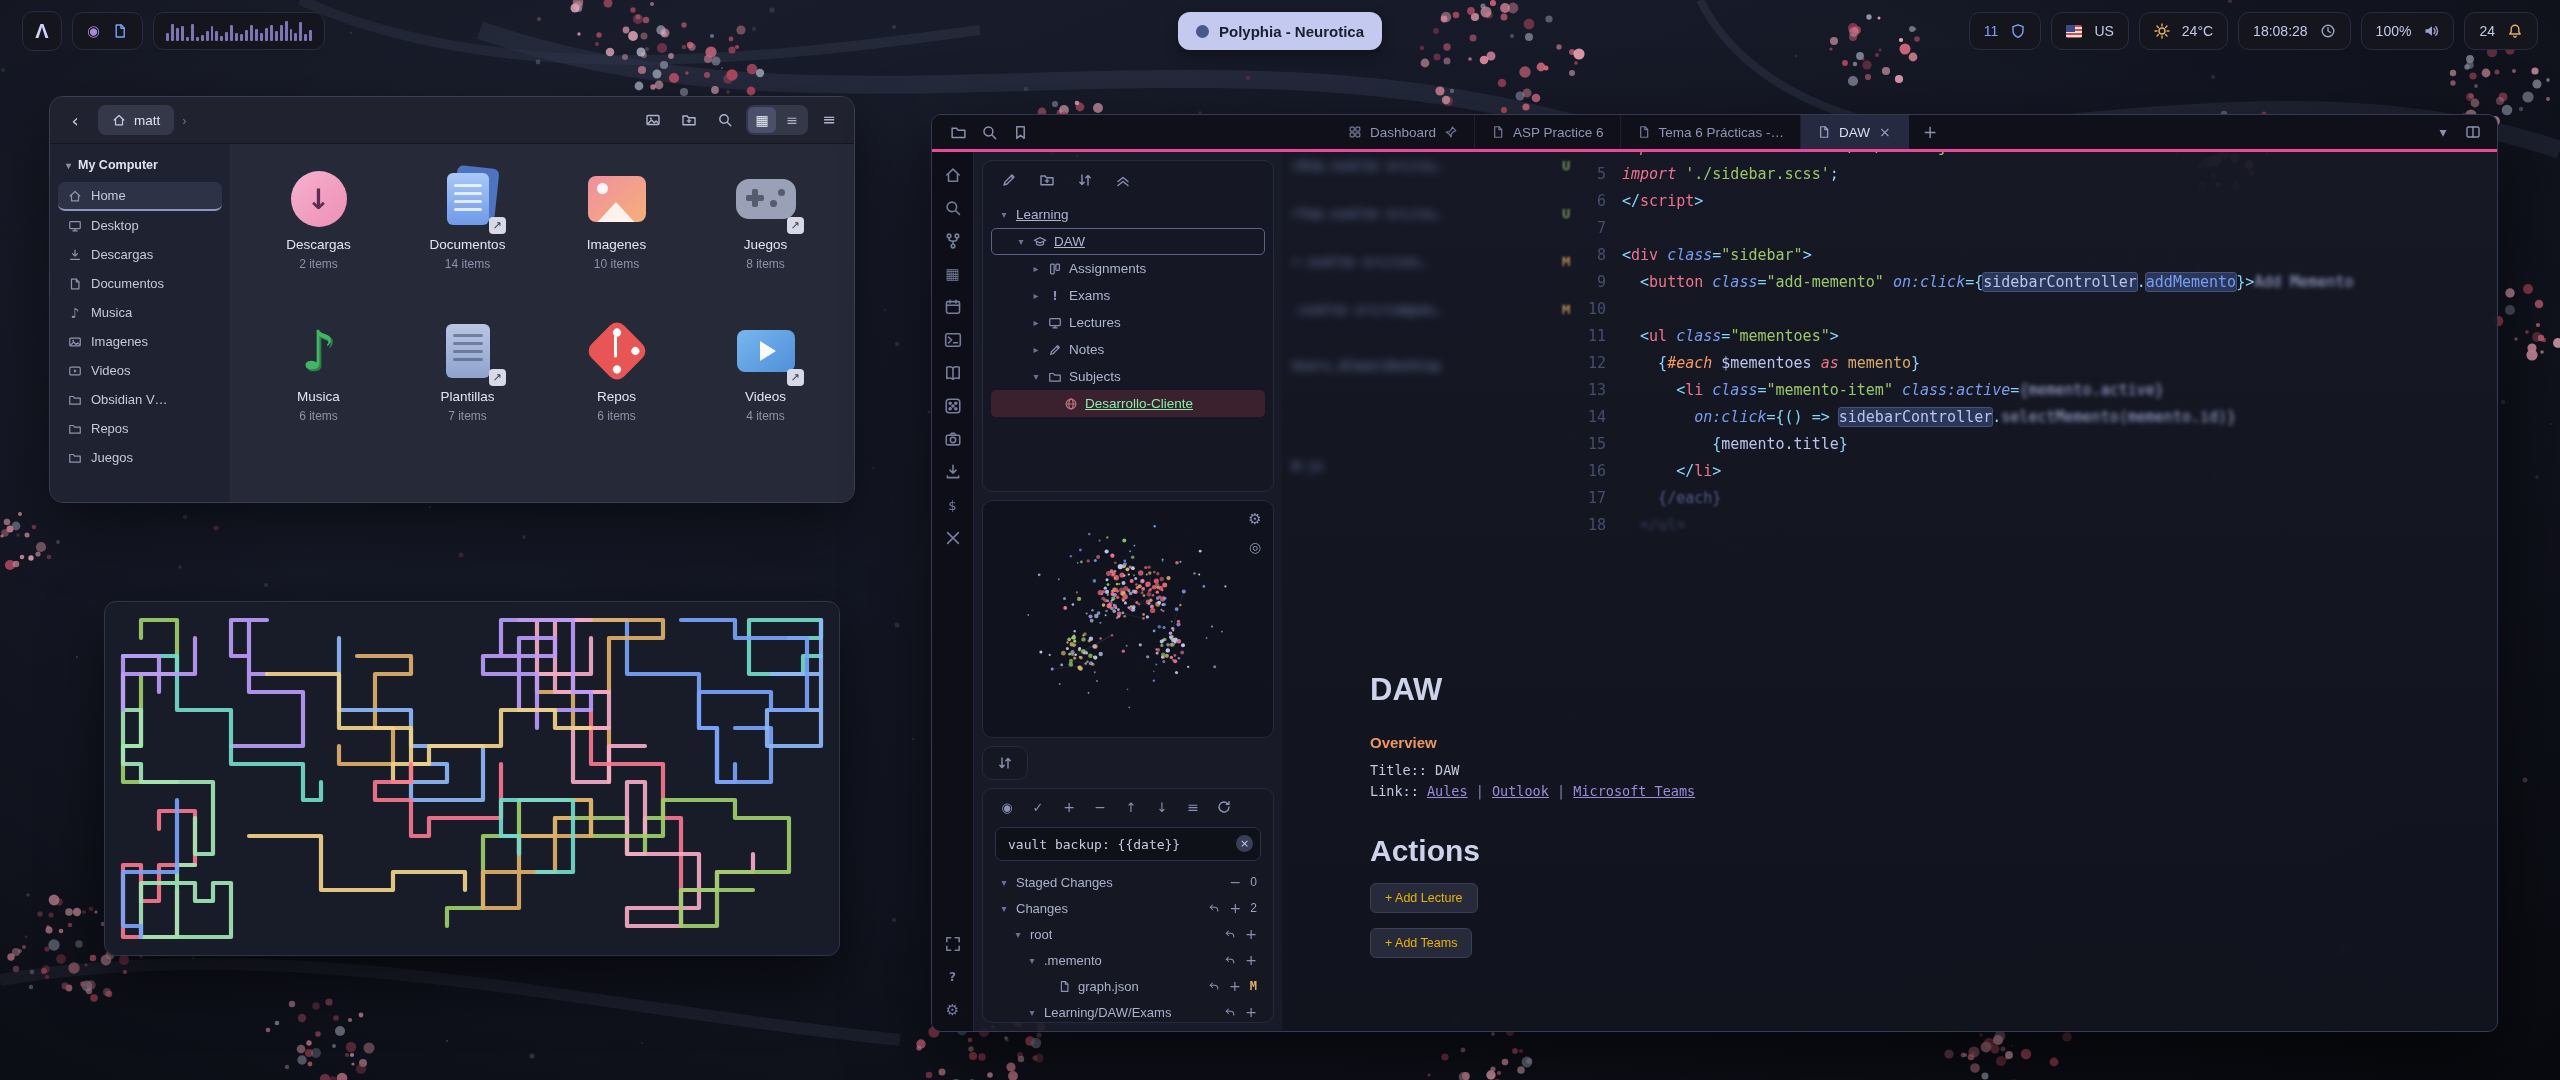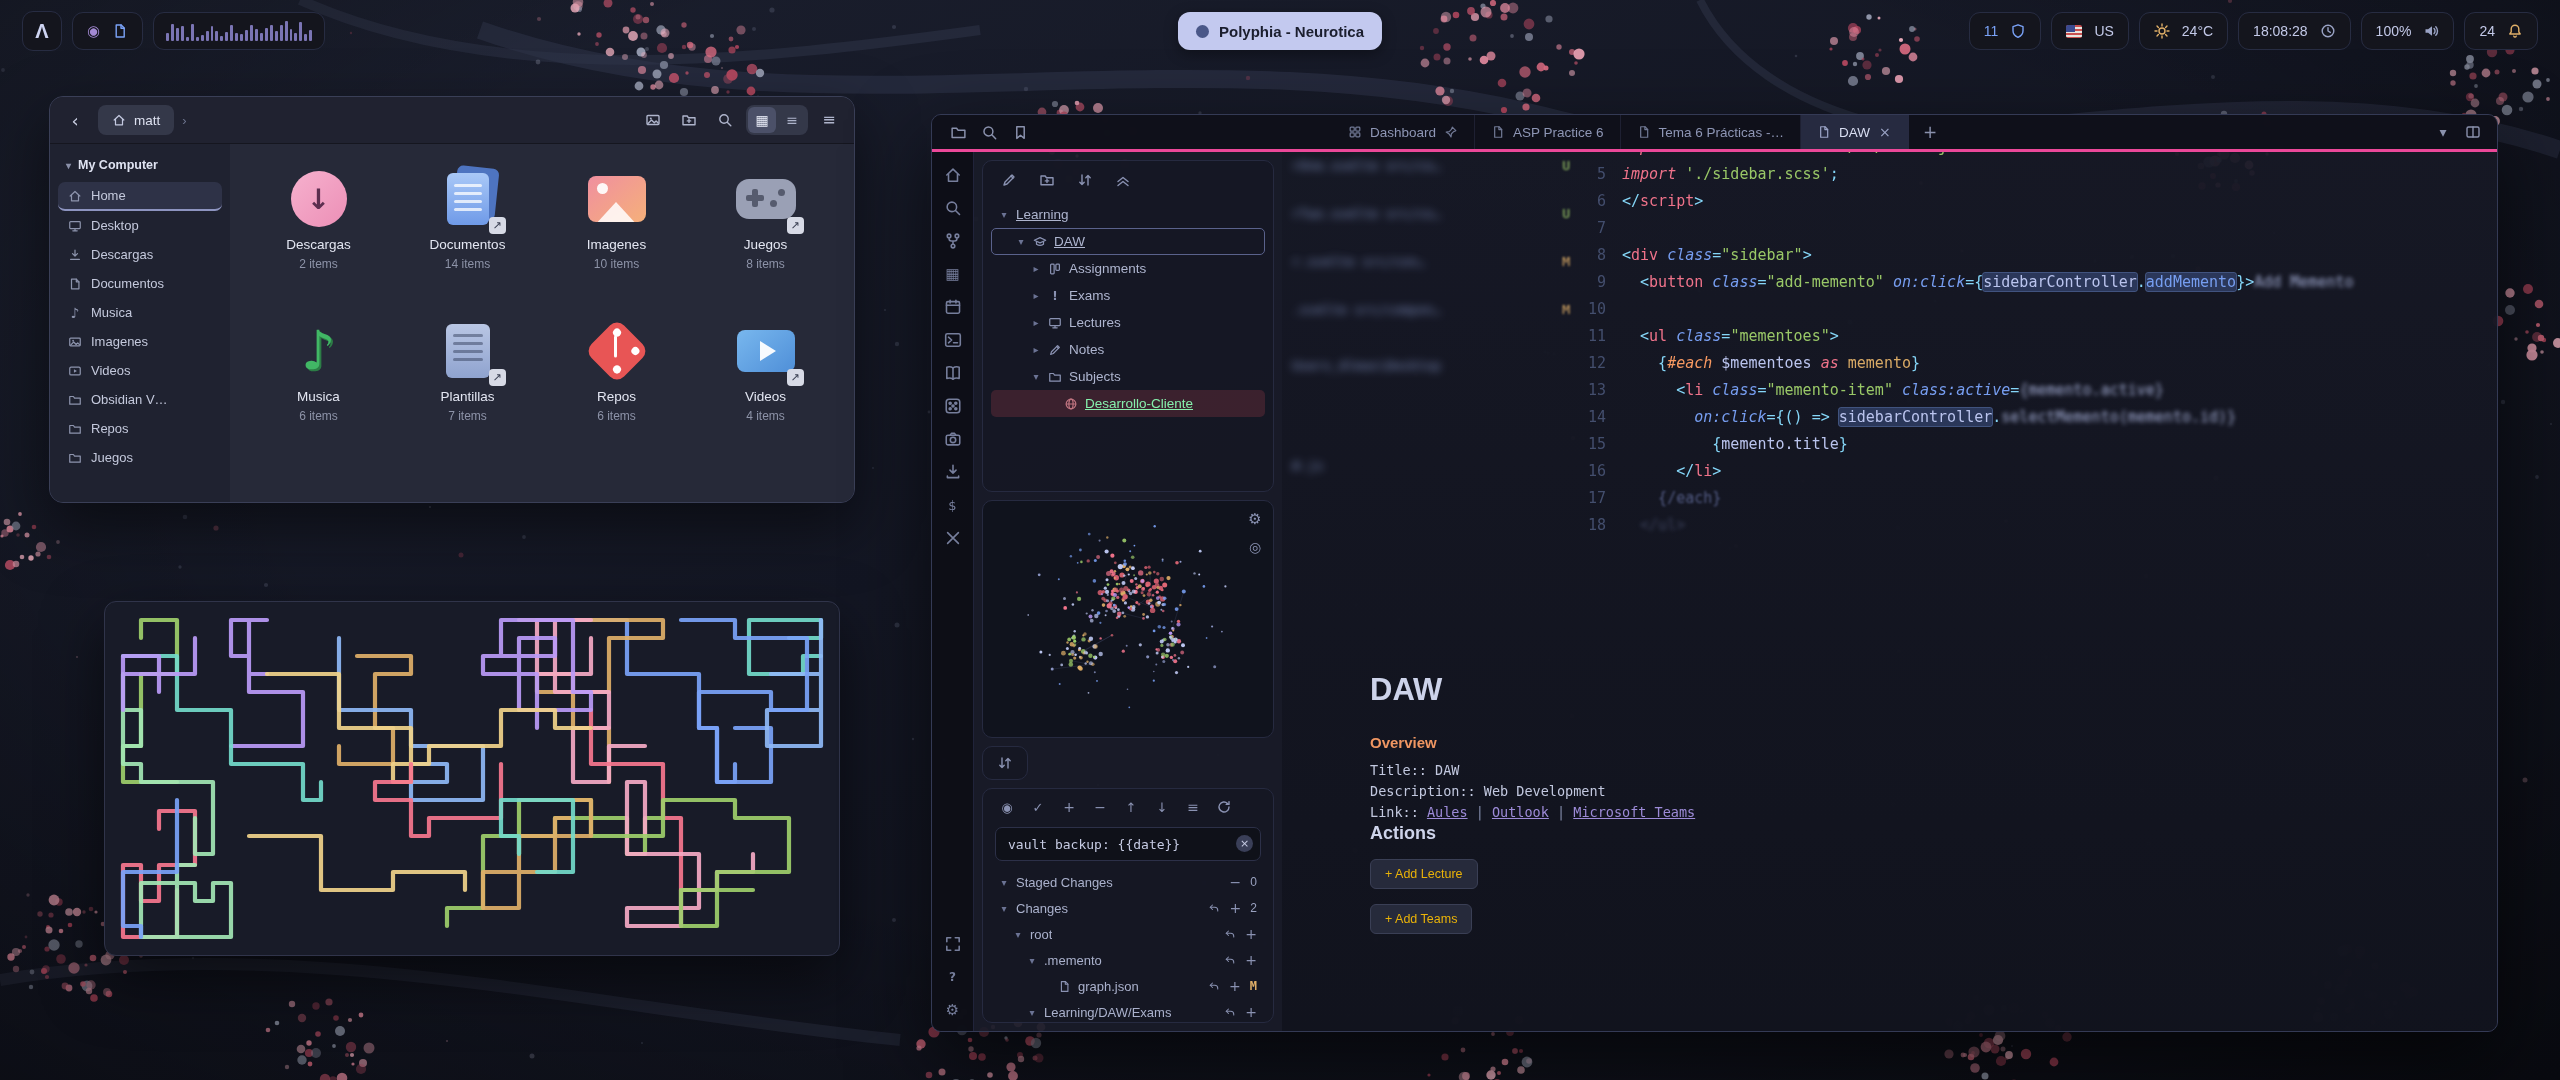--- a/index.html
+++ b/index.html
@@ -166,21 +166,21 @@
   .c-dim2{color:#3e4560;filter:blur(2px)}
 
   .note{position:absolute;left:88px;top:498px;width:920px;color:#c6cbe0}
   .ncrumb{font-size:13.5px;color:#7e86a3;letter-spacing:.2px}
   .note-title{font-size:31px;margin-top:22px;color:#cdd3ea;font-weight:bold}
   .ov{margin-top:26px;font-size:15px;font-weight:bold;color:#ef9662}
   .fields{margin-top:9px;font-family:"DejaVu Sans Mono",monospace;font-size:13.5px;line-height:21px;color:#c2c8df}
   .fieldrow{white-space:pre}
   .nlink{color:#9d8bd8;text-decoration:underline;cursor:pointer}
   .lsep{color:#8089a8}
-  .actions{font-size:18px;color:#cdd3ea;font-weight:bold}
+  .actions{margin-top:32px;font-size:30px;color:#cdd3ea;font-weight:bold}
   .abtn{display:inline-block;clear:both;margin-top:15px;margin-right:100%;white-space:nowrap;width:max-content;background:#262a3b;border:1px solid #3a3f55;border-radius:6px;padding:7px 14px;font-size:12.5px;color:#eab308}
   #note-buttons{display:flex;flex-direction:column;align-items:flex-start}
 </style>
 </head>
 <body>
 
 <svg id="wall-svg" width="2560" height="1080">
     <path d="M480 30 C 820 150, 1180 20, 1560 120 C 1880 200, 2240 40, 2560 150" stroke="#30354a" stroke-width="18" fill="none" opacity=".55"></path>
     <path d="M300 0 C 500 90, 760 60, 980 30" stroke="#30354a" stroke-width="10" fill="none" opacity=".5"></path>
     <path d="M1700 0 C 1760 120, 1950 170, 2200 120" stroke="#30354a" stroke-width="8" fill="none" opacity=".5"></path>
@@ -1975,21 +1975,20 @@
         <div class="ghost-row" style="top: 306px;">
           <span class="glabel">#.js</span>
         </div>
       </div>
     <div class="codeblock" id="code"><div class="cline cut"><span class="lno">4</span><span class="ctext"><span class="c-kw">import </span><span class="c-id">mementoes </span><span class="c-kw">from </span><span class="c-str">'../../store.js'</span></span></div><div class="cline"><span class="lno">5</span><span class="ctext"><span class="c-kw">import </span><span class="c-str">'./sidebar.scss'</span><span class="c-pn">;</span></span></div><div class="cline"><span class="lno">6</span><span class="ctext"><span class="c-pn">&lt;/</span><span class="c-tag">script</span><span class="c-pn">&gt;</span></span></div><div class="cline"><span class="lno">7</span><span class="ctext"></span></div><div class="cline"><span class="lno">8</span><span class="ctext"><span class="c-pn">&lt;</span><span class="c-tag">div</span><span class="c-id"> </span><span class="c-attr">class</span><span class="c-pn">=</span><span class="c-str">"sidebar"</span><span class="c-pn">&gt;</span></span></div><div class="cline"><span class="lno">9</span><span class="ctext"><span class="c-pn">  &lt;</span><span class="c-tag">button</span><span class="c-id"> </span><span class="c-attr">class</span><span class="c-pn">=</span><span class="c-str">"add-memento"</span><span class="c-id"> </span><span class="c-attr">on:click</span><span class="c-pn">=</span><span class="c-pn">{</span><span class="c-hl">sidebarController</span><span class="c-pn">.</span><span class="c-hl2">addMemento</span><span class="c-pn">}&gt;</span><span class="c-blur">Add Memento</span></span></div><div class="cline"><span class="lno">10</span><span class="ctext"></span></div><div class="cline"><span class="lno">11</span><span class="ctext"><span class="c-pn">  &lt;</span><span class="c-tag">ul</span><span class="c-id"> </span><span class="c-attr">class</span><span class="c-pn">=</span><span class="c-str">"mementoes"</span><span class="c-pn">&gt;</span></span></div><div class="cline"><span class="lno">12</span><span class="ctext"><span class="c-pn">    {</span><span class="c-ctrl">#each</span><span class="c-id"> </span><span class="c-id">$mementoes</span><span class="c-id"> </span><span class="c-kw">as</span><span class="c-id"> </span><span class="c-prm">memento</span><span class="c-pn">}</span></span></div><div class="cline"><span class="lno">13</span><span class="ctext"><span class="c-pn">      &lt;</span><span class="c-tag">li</span><span class="c-id"> </span><span class="c-attr">class</span><span class="c-pn">=</span><span class="c-str">"memento-item"</span><span class="c-id"> </span><span class="c-attr">class:active</span><span class="c-pn">=</span><span class="c-blur">{memento.active}</span></span></div><div class="cline"><span class="lno">14</span><span class="ctext"><span class="c-id">        </span><span class="c-attr">on:click</span><span class="c-pn">=</span><span class="c-pn">{()</span><span class="c-id"> </span><span class="c-op">=&gt;</span><span class="c-id"> </span><span class="c-hl">sidebarController</span><span class="c-pn">.</span><span class="c-blur">selectMemento</span><span class="c-blur">(memento.id)}</span></span></div><div class="cline"><span class="lno">15</span><span class="ctext"><span class="c-pn">          {</span><span class="c-id">memento.title</span><span class="c-pn">}</span></span></div><div class="cline"><span class="lno">16</span><span class="ctext"><span class="c-pn">      &lt;/</span><span class="c-tag">li</span><span class="c-pn">&gt;</span></span></div><div class="cline"><span class="lno">17</span><span class="ctext"><span class="c-dim">    {/each}</span></span></div><div class="cline"><span class="lno">18</span><span class="ctext"><span class="c-dim2">  &lt;/ul</span><span class="c-dim2">&gt;</span></span></div></div>
     <div class="note">
       <h1 class="note-title">DAW</h1>
       <div class="ov">Overview</div>
       <div class="fields" id="note-fields">
           <div class="fieldrow"><span class="fkey">Title::</span><span class="fval"> DAW</span></div>
-          <div class="fieldrow"><span class="fkey">Description::</span><span class="fval"> Web Development</span></div>
           <div class="fieldrow"><span class="fkey">Link::</span><span> </span><a class="nlink">Aules</a><span class="lsep"> | </span><a class="nlink">Outlook</a><span class="lsep"> | </span><a class="nlink">Microsoft Teams</a></div>
         </div>
       <h2 class="actions">Actions</h2>
       <div id="note-buttons">
           <div class="abtn">+ Add Lecture</div>
           <div class="abtn">+ Add Teams</div>
         </div>
     </div>
   </div>
 </div>

